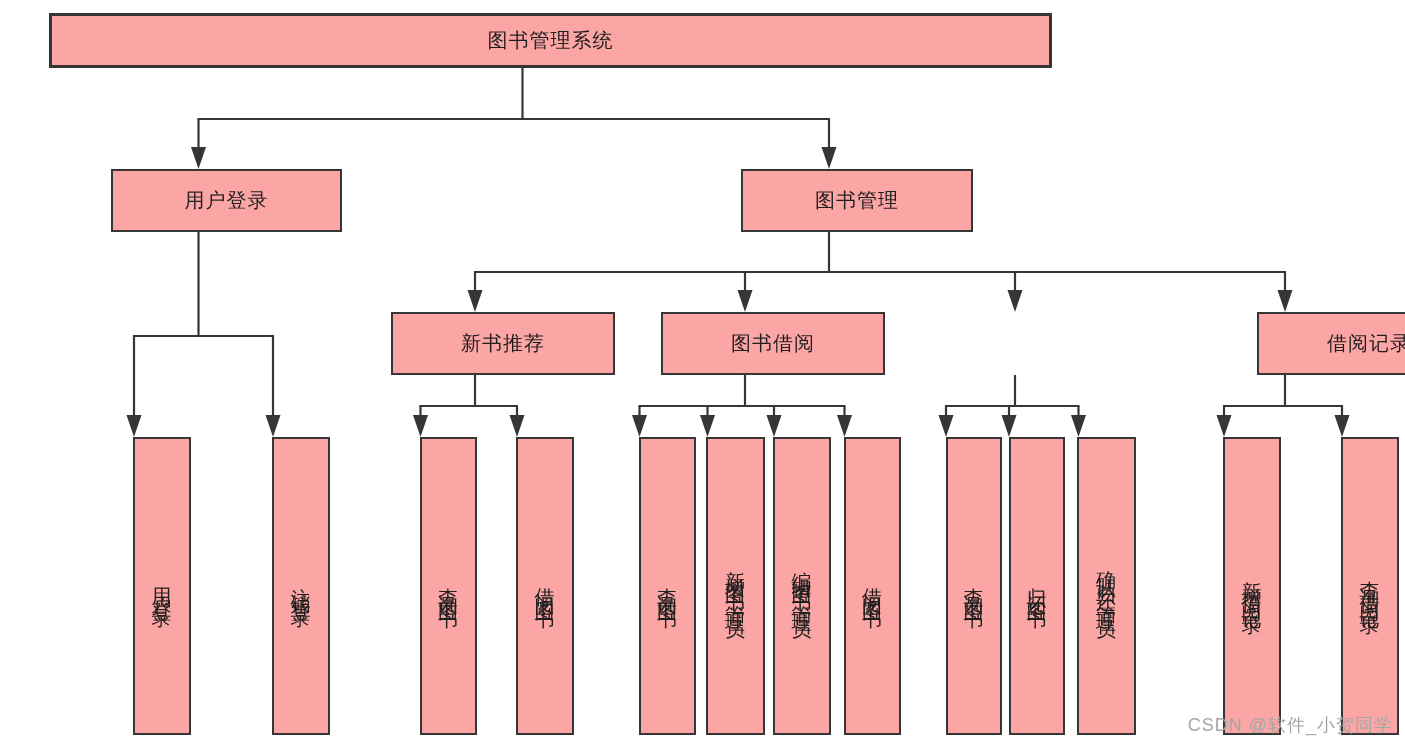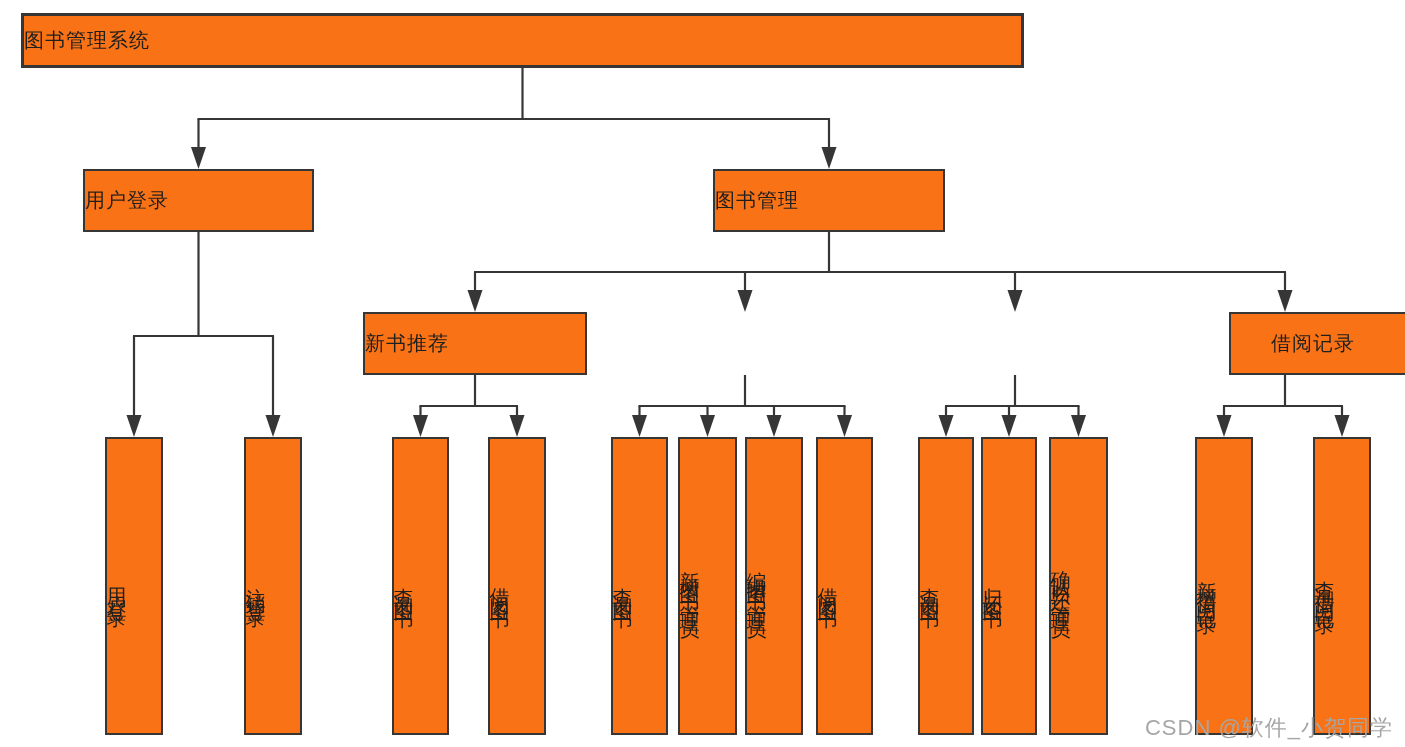--- a/index.html
+++ b/index.html
@@ -15,42 +15,44 @@
     position: absolute;
     left: 0; top: 0;
     width: 1405px; height: 747px;
   }
   .connectors line { stroke: var(--line, #363636); stroke-width: 2.2; }
   .connectors polygon { fill: var(--line, #363636); }
   .node {
     position: absolute;
     box-sizing: border-box;
     border: 2px solid var(--line, #363636);
-    background: #f97316;
+    background: #fca5a5;
     display: flex;
     align-items: center;
+    justify-content: center;
     color: var(--text, #1f1f1f);
     font-size: 20px;
     letter-spacing: 1px;
     text-align: center;
+    margin-left: 28px;
   }
   .node.root { border-width: 3px; }
   .node.leaf { letter-spacing: 0; }
   .node.leaf .vtext {
     writing-mode: vertical-rl;
     text-orientation: mixed;
     line-height: 1;
     letter-spacing: 7px;
     max-height: 284px;
   }
   .watermark {
     position: absolute;
     top: 713px;
     right: 12px;
-    font-size: 22px;
+    font-size: 18px;
     letter-spacing: 1px;
     color: var(--wm, #a6a6a6);
     z-index: 5;
     white-space: nowrap;
   }
 </style>
 </head>
 <body>
 
 <div class="canvas" style="--line: #363636; --text: #1f1f1f; --wm: #a6a6a6; --bg: #ffffff;">
@@ -131,20 +133,23 @@
   <div class="node" style="left:83px; top:169px; width:231px; height:63px;">
     <span>用户登录</span>
   </div>
   <div class="node" style="left:363px; top:312px; width:224px; height:63px;">
     <span>新书推荐</span>
   </div>
 
   <div class="node" style="left:713px; top:169px; width:232px; height:63px;">
     <span>图书管理</span>
   </div>
+  <div class="node" style="left:633px; top:312px; width:224px; height:63px;">
+    <span>图书借阅</span>
+  </div>
   <div class="node" style="left:1229px; top:312px; width:184px; height:63px;padding-left:40px;">
     <span>借阅记录</span>
   </div>
 
   <div class="node leaf" style="left:105px; top:437px; width:58px; height:298px;">
     <span class="vtext">用户登录</span>
   </div>
   <div class="node leaf" style="left:244px; top:437px; width:58px; height:298px;">
     <span class="vtext">注销登录</span>
   </div>

